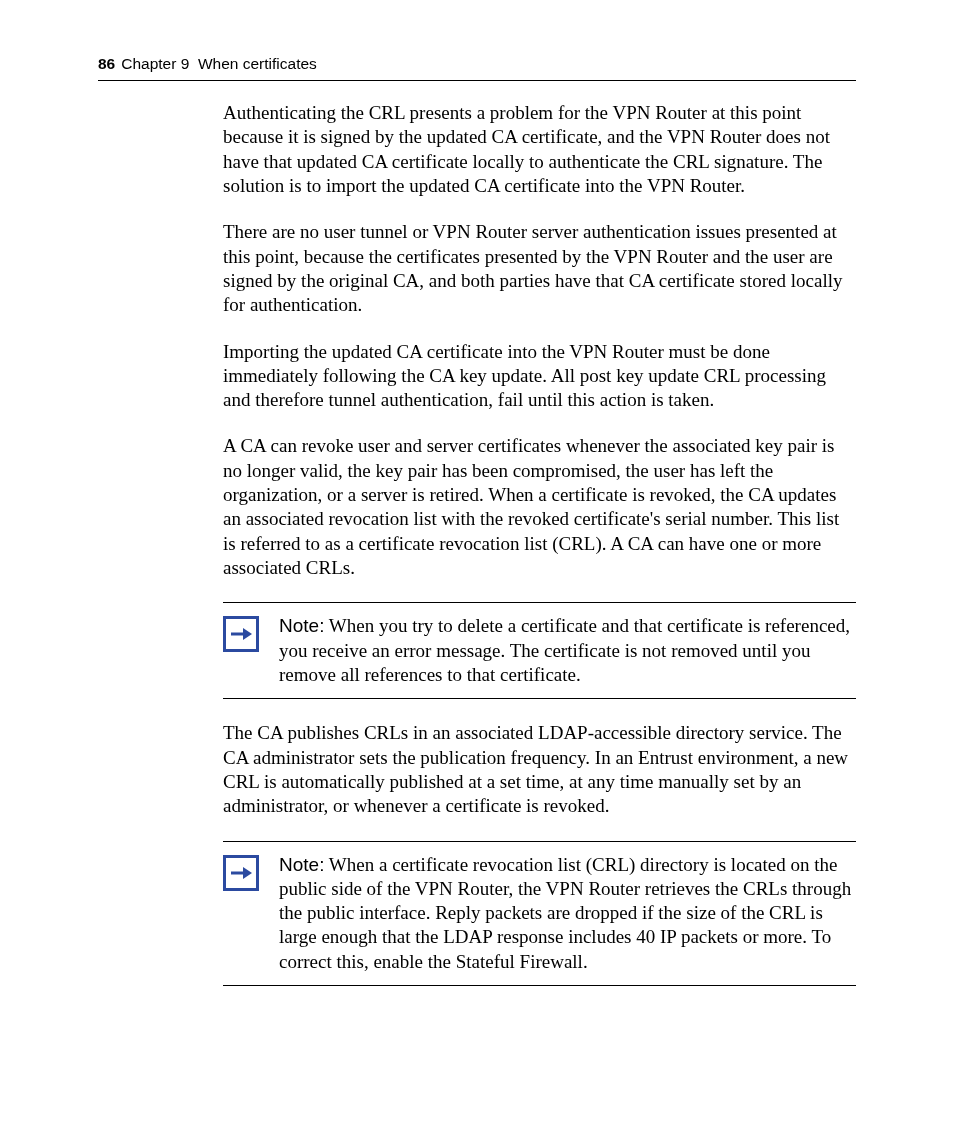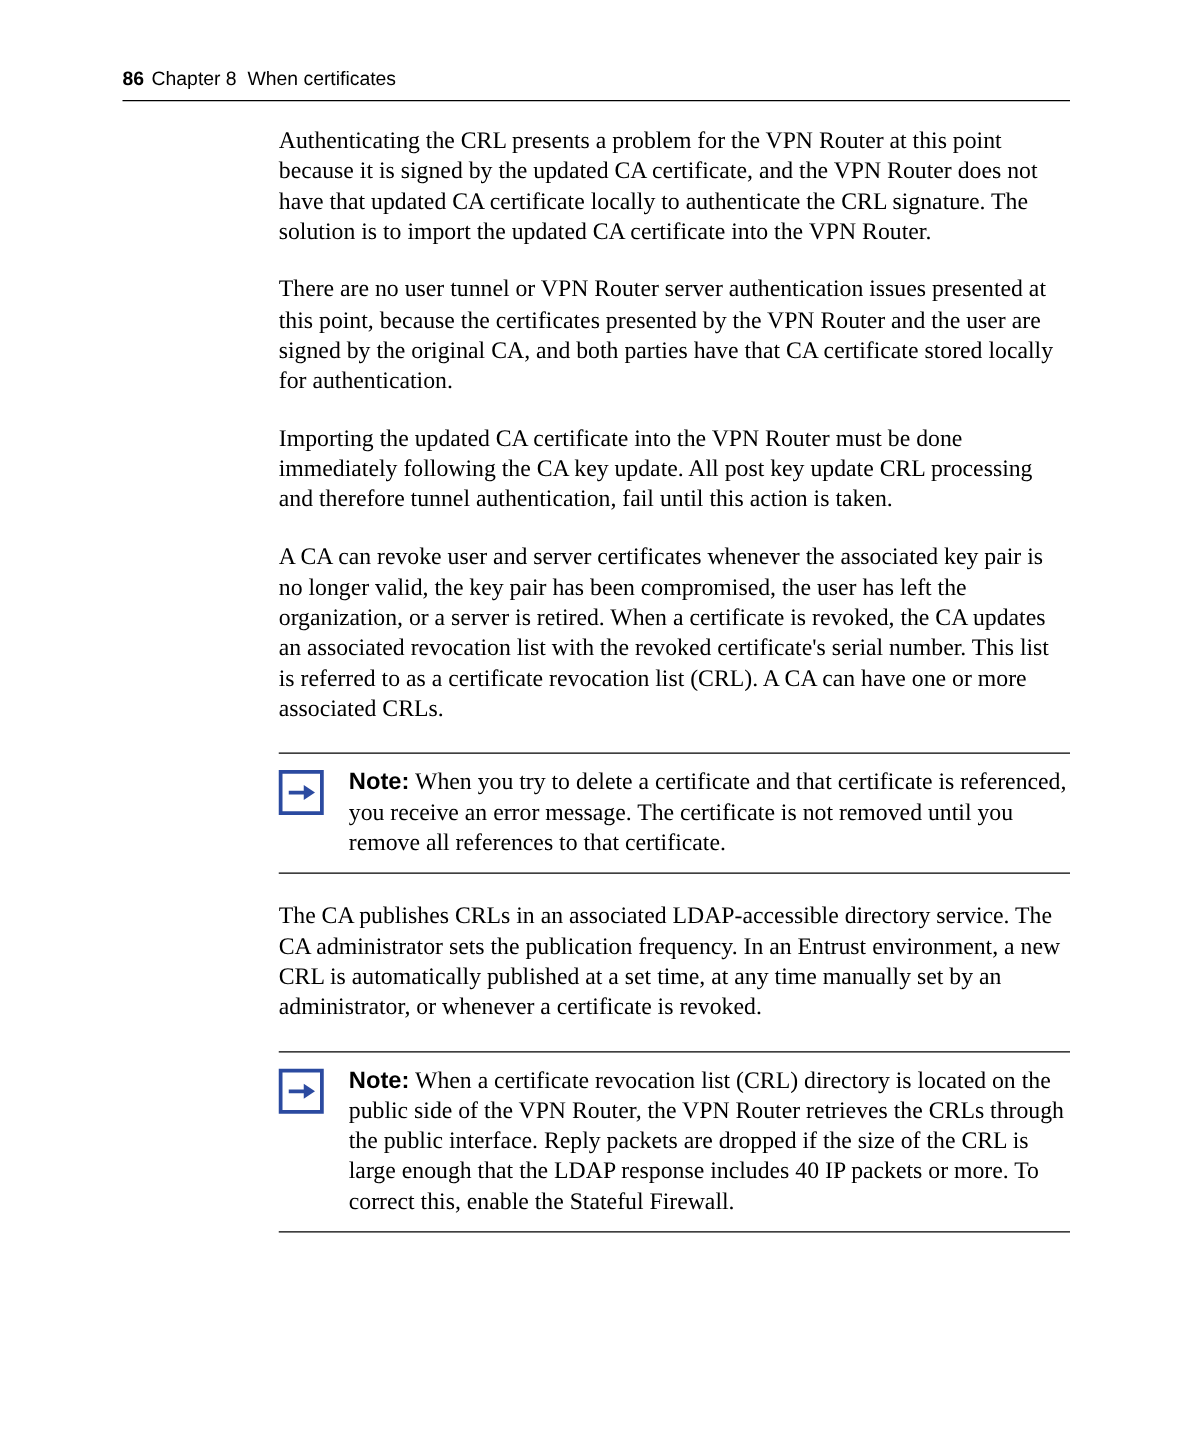--- a/index.html
+++ b/index.html
@@ -58,39 +58,39 @@
     margin-right: 20px;
     margin-top: 2px;
   }
   .note-icon svg { display: block; }
   .note-text {
     font-size: 19px;
     line-height: 1.28;
   }
   .note-label {
     font-family: Arial, Helvetica, sans-serif;
-    font-weight: 700;
+    font-weight: 400;
   }
   .footer {
     position: absolute;
     left: 98px; right: 98px; bottom: 58px;
     border-top: 1.5px solid #000;
     padding-top: 10px;
     font-family: Arial, Helvetica, sans-serif;
     font-size: 15.5px;
   }
 </style>
 </head>
 <body>
 
 <div class="page">
 
   <div class="header-line">
     <span class="pnum">86</span>
-    <span>Chapter 8</span>
+    <span>Chapter 9</span>
     <span>&nbsp;&nbsp;</span>
     <span>When certificates</span>
   </div>
 
   <div class="content">
 
     <div class="body-block">
       <p class="body">Authenticating the CRL presents a problem for the VPN Router at this point because it is signed by the updated CA certificate, and the VPN Router does not have that updated CA certificate locally to authenticate the CRL signature. The solution is to import the updated CA certificate into the VPN Router.</p>
       <p class="body">There are no user tunnel or VPN Router server authentication issues presented at this point, because the certificates presented by the VPN Router and the user are signed by the original CA, and both parties have that CA certificate stored locally for authentication.</p>
       <p class="body">Importing the updated CA certificate into the VPN Router must be done immediately following the CA key update. All post key update CRL processing and therefore tunnel authentication, fail until this action is taken.</p>

